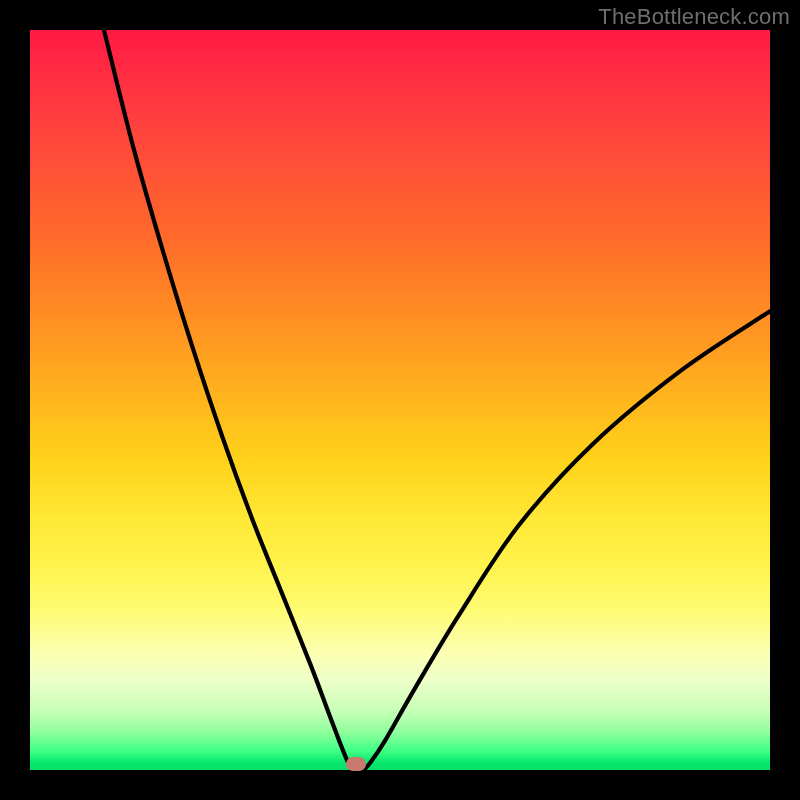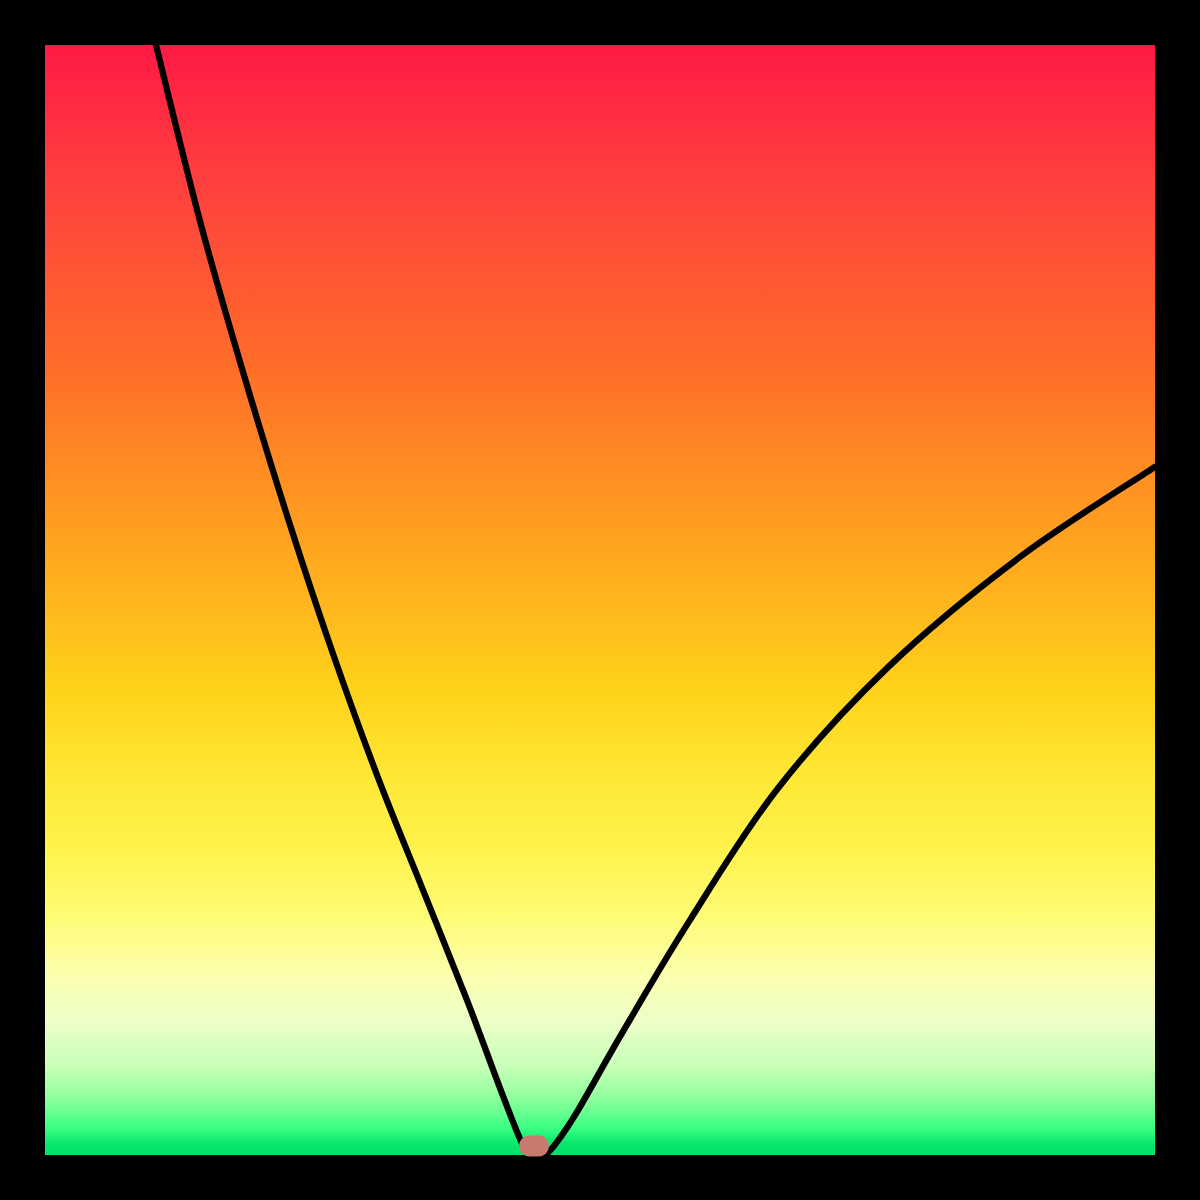--- a/index.html
+++ b/index.html
@@ -64,19 +64,20 @@
     height: 14px;
     background: #c77a6d;
     border-radius: 7px;
     transform: translate(-50%, -50%);
   }
 </style>
 </head>
 <body>
 
 <div class="frame">
+  <div class="watermark">TheBottleneck.com</div>
   <div class="plot">
     <svg class="curve" viewBox="0 0 740 740" preserveAspectRatio="none">
       <path id="curve-path" fill="none" stroke="#000" stroke-width="4.2" stroke-linecap="round" stroke-linejoin="round" d="M 74.00 0.00 C 78.93 19.73, 93.73 81.40, 103.60 118.40 C 113.47 155.40, 123.33 188.70, 133.20 222.00 C 143.07 255.30, 152.93 287.37, 162.80 318.20 C 172.67 349.03, 182.53 378.63, 192.40 407.00 C 202.27 435.37, 212.13 462.50, 222.00 488.40 C 231.87 514.30, 241.73 537.73, 251.60 562.40 C 261.47 587.07, 272.57 614.20, 281.20 636.40 C 289.83 658.60, 297.23 679.57, 303.40 695.60 C 309.57 711.63, 314.50 725.20, 318.20 732.60 C 321.90 740.00, 323.13 738.77, 325.60 740.00 C 328.07 741.23, 330.53 741.23, 333.00 740.00 C 335.47 738.77, 336.70 737.53, 340.40 732.60 C 344.10 727.67, 347.80 722.73, 355.20 710.40 C 362.60 698.07, 372.47 679.57, 384.80 658.60 C 397.13 637.63, 411.93 611.73, 429.20 584.60 C 446.47 557.47, 466.20 524.17, 488.40 495.80 C 510.60 467.43, 535.27 440.30, 562.40 414.40 C 589.53 388.50, 621.60 362.60, 651.20 340.40 C 680.80 318.20, 725.20 291.07, 740.00 281.20"></path>
     </svg>
     <div id="min-marker" class="marker" style="left: 325.6px; top: 734px;"></div>
   </div>
 </div>
 
 </body></html>

